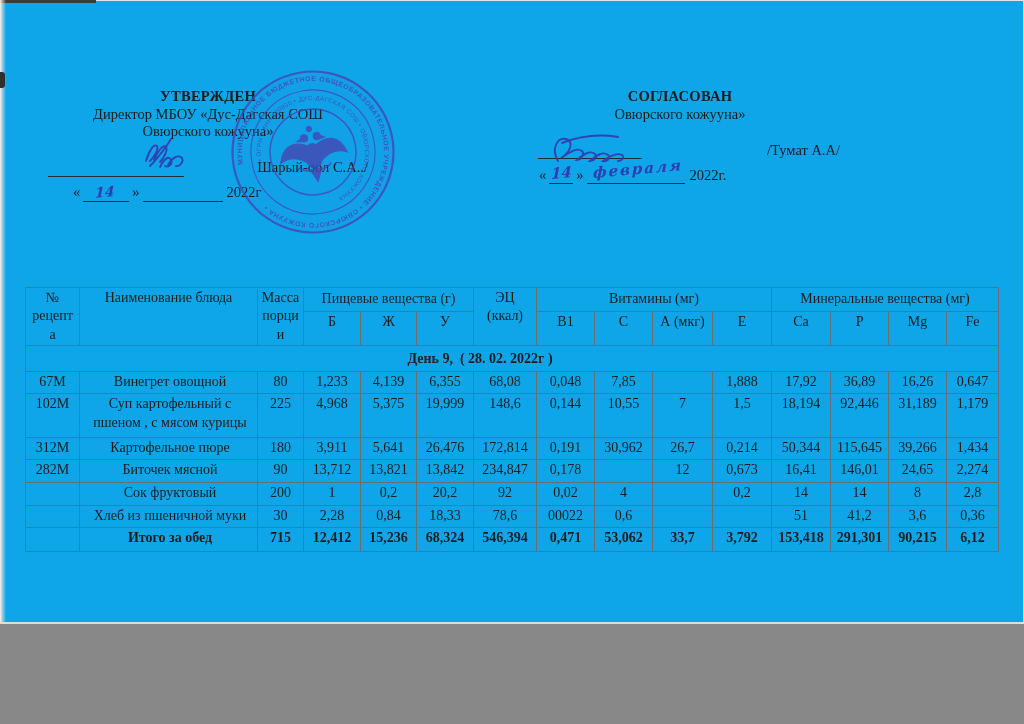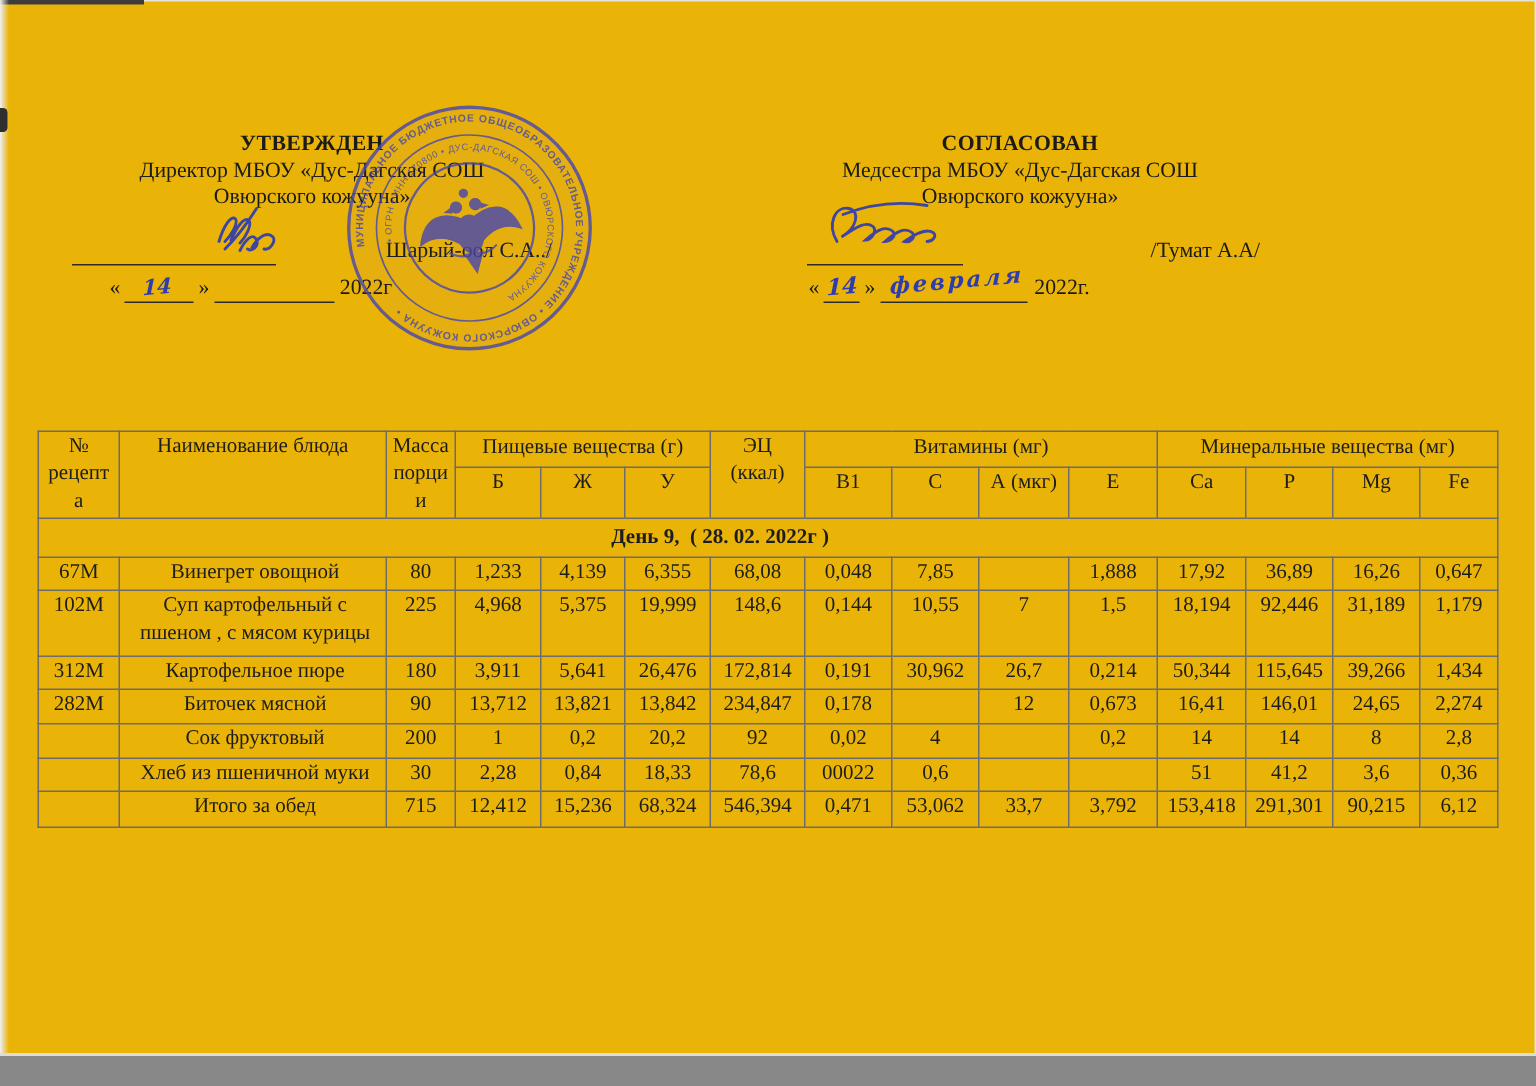--- a/index.html
+++ b/index.html
@@ -1,18 +1,18 @@
 <!DOCTYPE html>
 <html><head>
 <meta charset="utf-8">
 <style>
   html,body{margin:0;padding:0;background:#888;}
   .page{
-    position:relative; width:1024px; height:704px; overflow:hidden;
-    background:#eab308; color:#1b1b1b;
+    position:relative; width:1024px; height:624px; overflow:hidden;
+    background:#0ea5e9; color:#1b1b1b;
     font-family:"Liberation Serif", serif;
     box-shadow:inset 0 0 0 1px #e3e3df;
   }
   
   .art-top{position:absolute;left:0;top:0;width:96px;height:3px;background:#3c3c3c;}
   .art-nub{position:absolute;left:0;top:72px;width:5px;height:16px;background:#2f2f2f;border-radius:0 3px 3px 0;}
   .art-left{position:absolute;left:0;top:0;width:6px;height:724px;background:linear-gradient(to right,#ececea,rgba(255,255,255,0));}
   .art-bottom{position:absolute;left:0;bottom:0;width:1024px;height:2px;background:#dcdcd8;}
 
   
@@ -37,21 +37,21 @@
   .menu-table{position:absolute;left:25px;top:287px;border-collapse:collapse;table-layout:fixed;width:973px;
     font-size:14px;color:#1d1d1d;}
   .menu-table td{border:1px solid #6d6d6d;padding:1px 2px;text-align:center;vertical-align:top;line-height:1.32;overflow:hidden;}
   .menu-table thead td{vertical-align:top;}
   .pre{white-space:pre-line;}
   .grp{vertical-align:middle !important;}
   .sub-row td{vertical-align:middle;}
   .day-cell{font-weight:bold;white-space:pre;height:23px;vertical-align:middle !important;}
   .day-cell span{position:relative;left:-32px;}
   .name-cell{text-align:left;padding-left:5px !important;}
-  .total-row td{font-weight:normal;margin-left:34px;}
+  .total-row td{font-weight:bold;margin-left:34px;}
 
   
   .stamp{position:absolute;left:229px;top:68px;width:168px;height:168px;opacity:.8;pointer-events:none;}
   .hw-layer{position:absolute;left:0;top:0;pointer-events:none;}
 </style>
 </head>
 <body>
 
 <div class="page">
 
@@ -74,21 +74,20 @@
         <span class="hw hw-day">14</span>
       </span>
       <span class="q">»</span>
       <span class="blank" style="width:80px"></span>
       <span style="padding-left:4px">2022г</span>
     </div>
   </div>
 
   <div class="approval appr-right">
     <div class="ttl">СОГЛАСОВАН</div>
-    <div>Медсестра МБОУ «Дус-Дагская  СОШ</div>
     <div>Овюрского  кожууна»</div>
     <div class="sigline" style="padding-left:18px">
       <span class="blank" style="width:104px"></span>
       <span style="padding-left:4px">/Тумат А.А/</span>
     </div>
     <div class="dateline" style="padding-left:16px">
       <span class="q">«</span>
       <span class="blank" style="width:24px">
         <span class="hw hw-day-r">14</span>
       </span>

